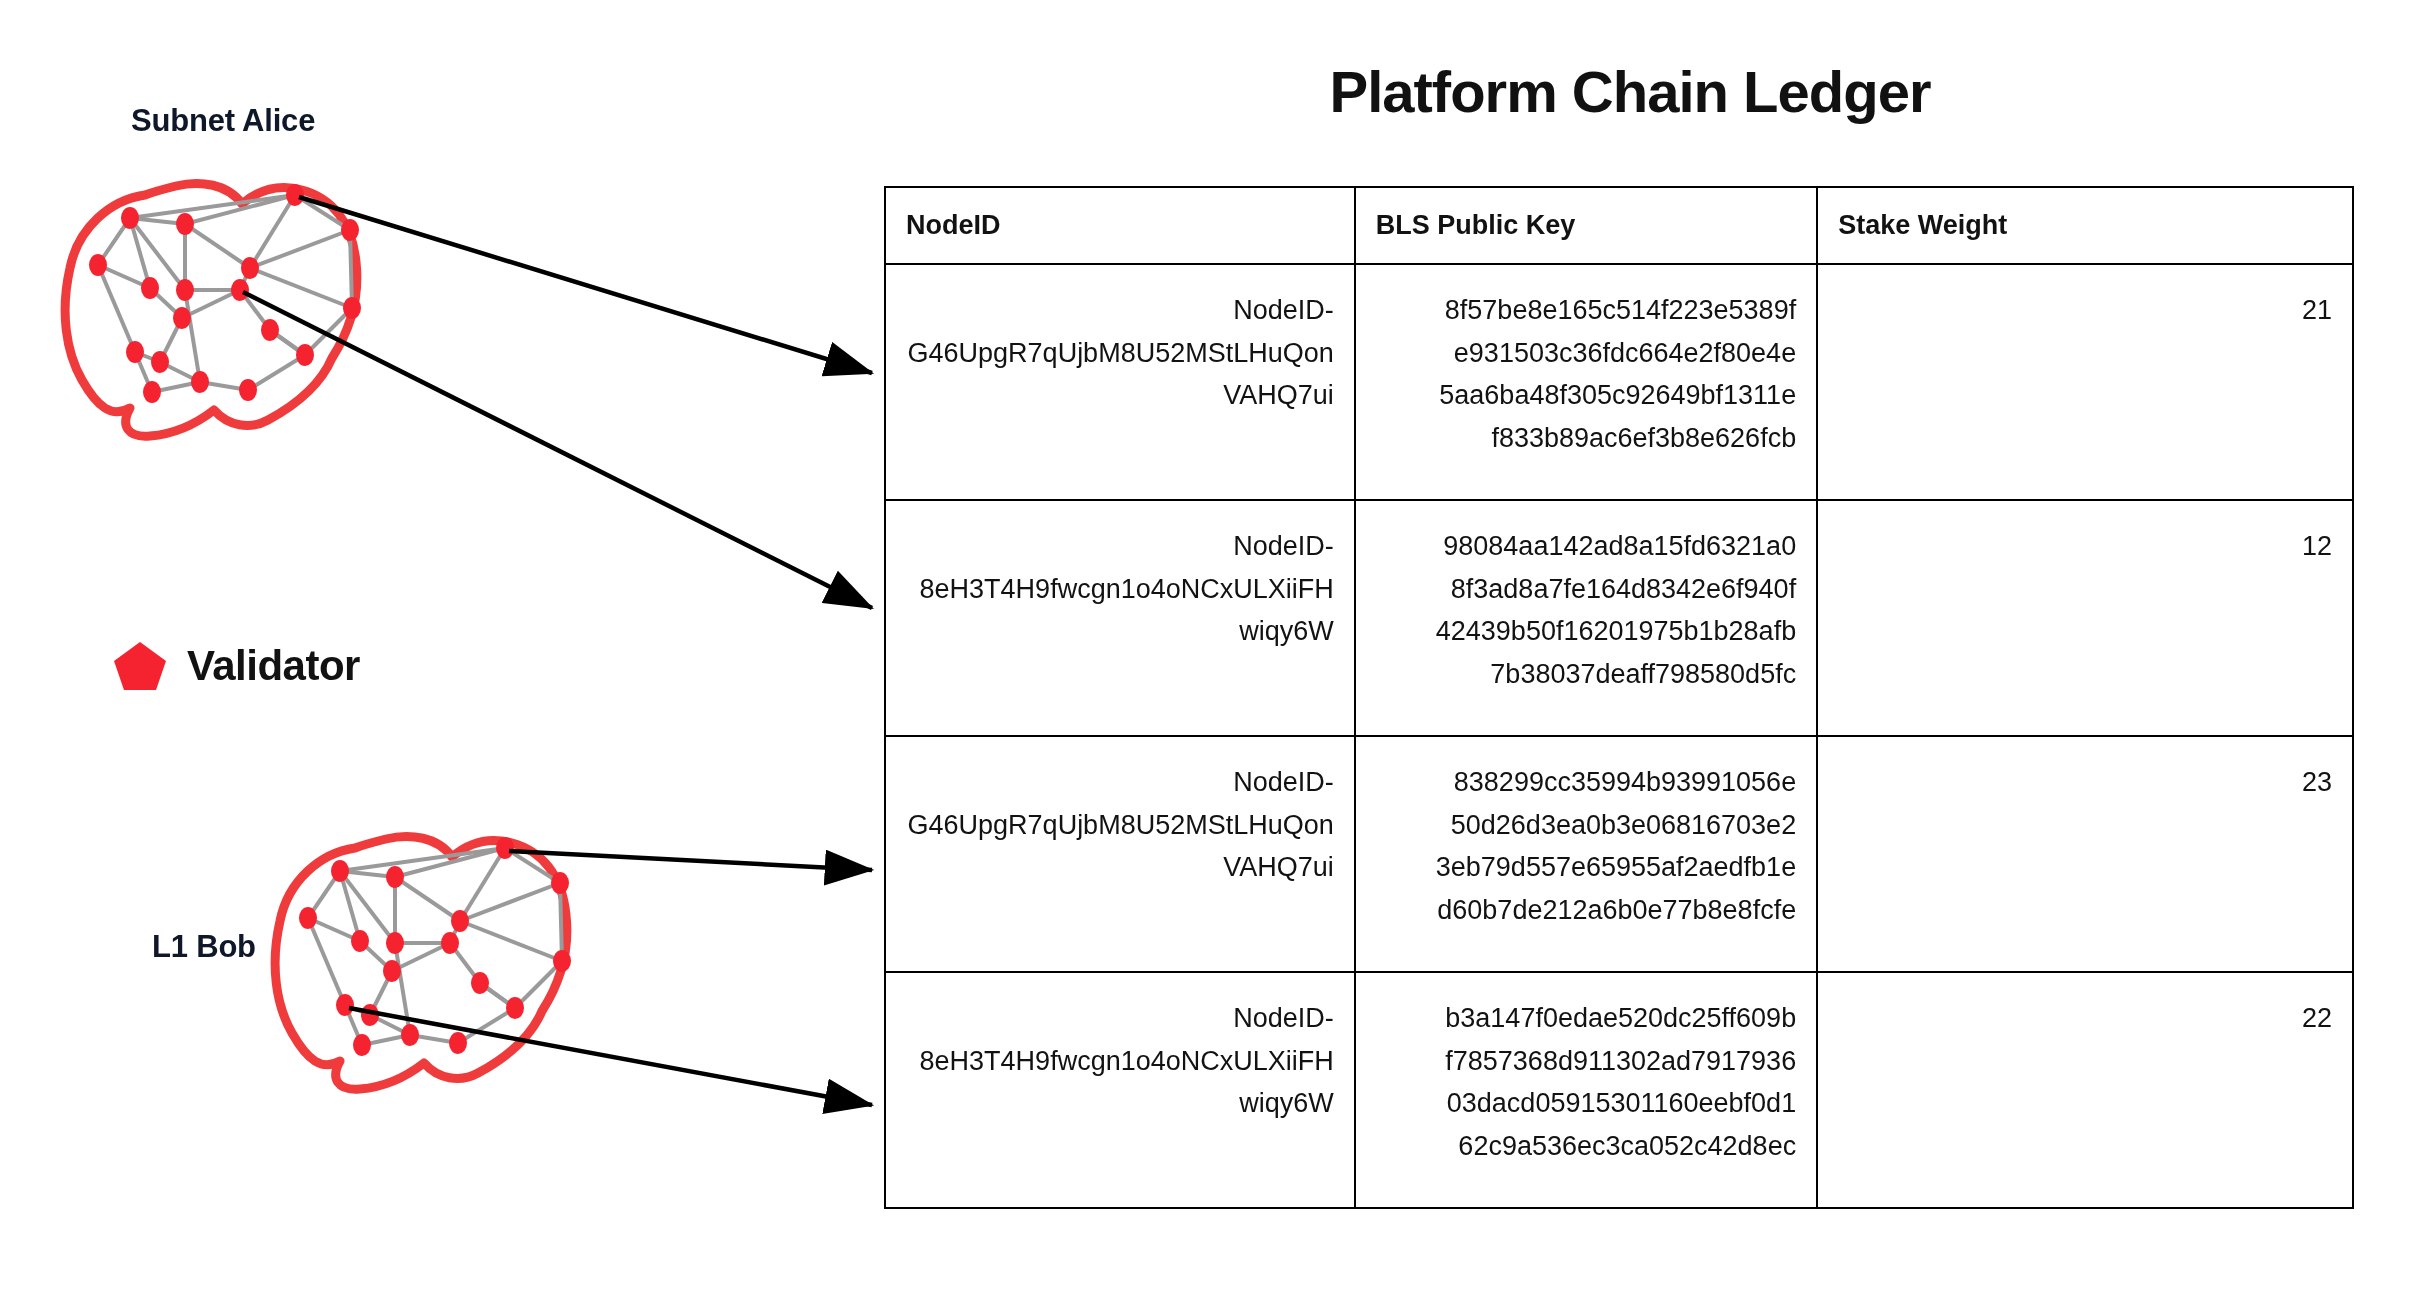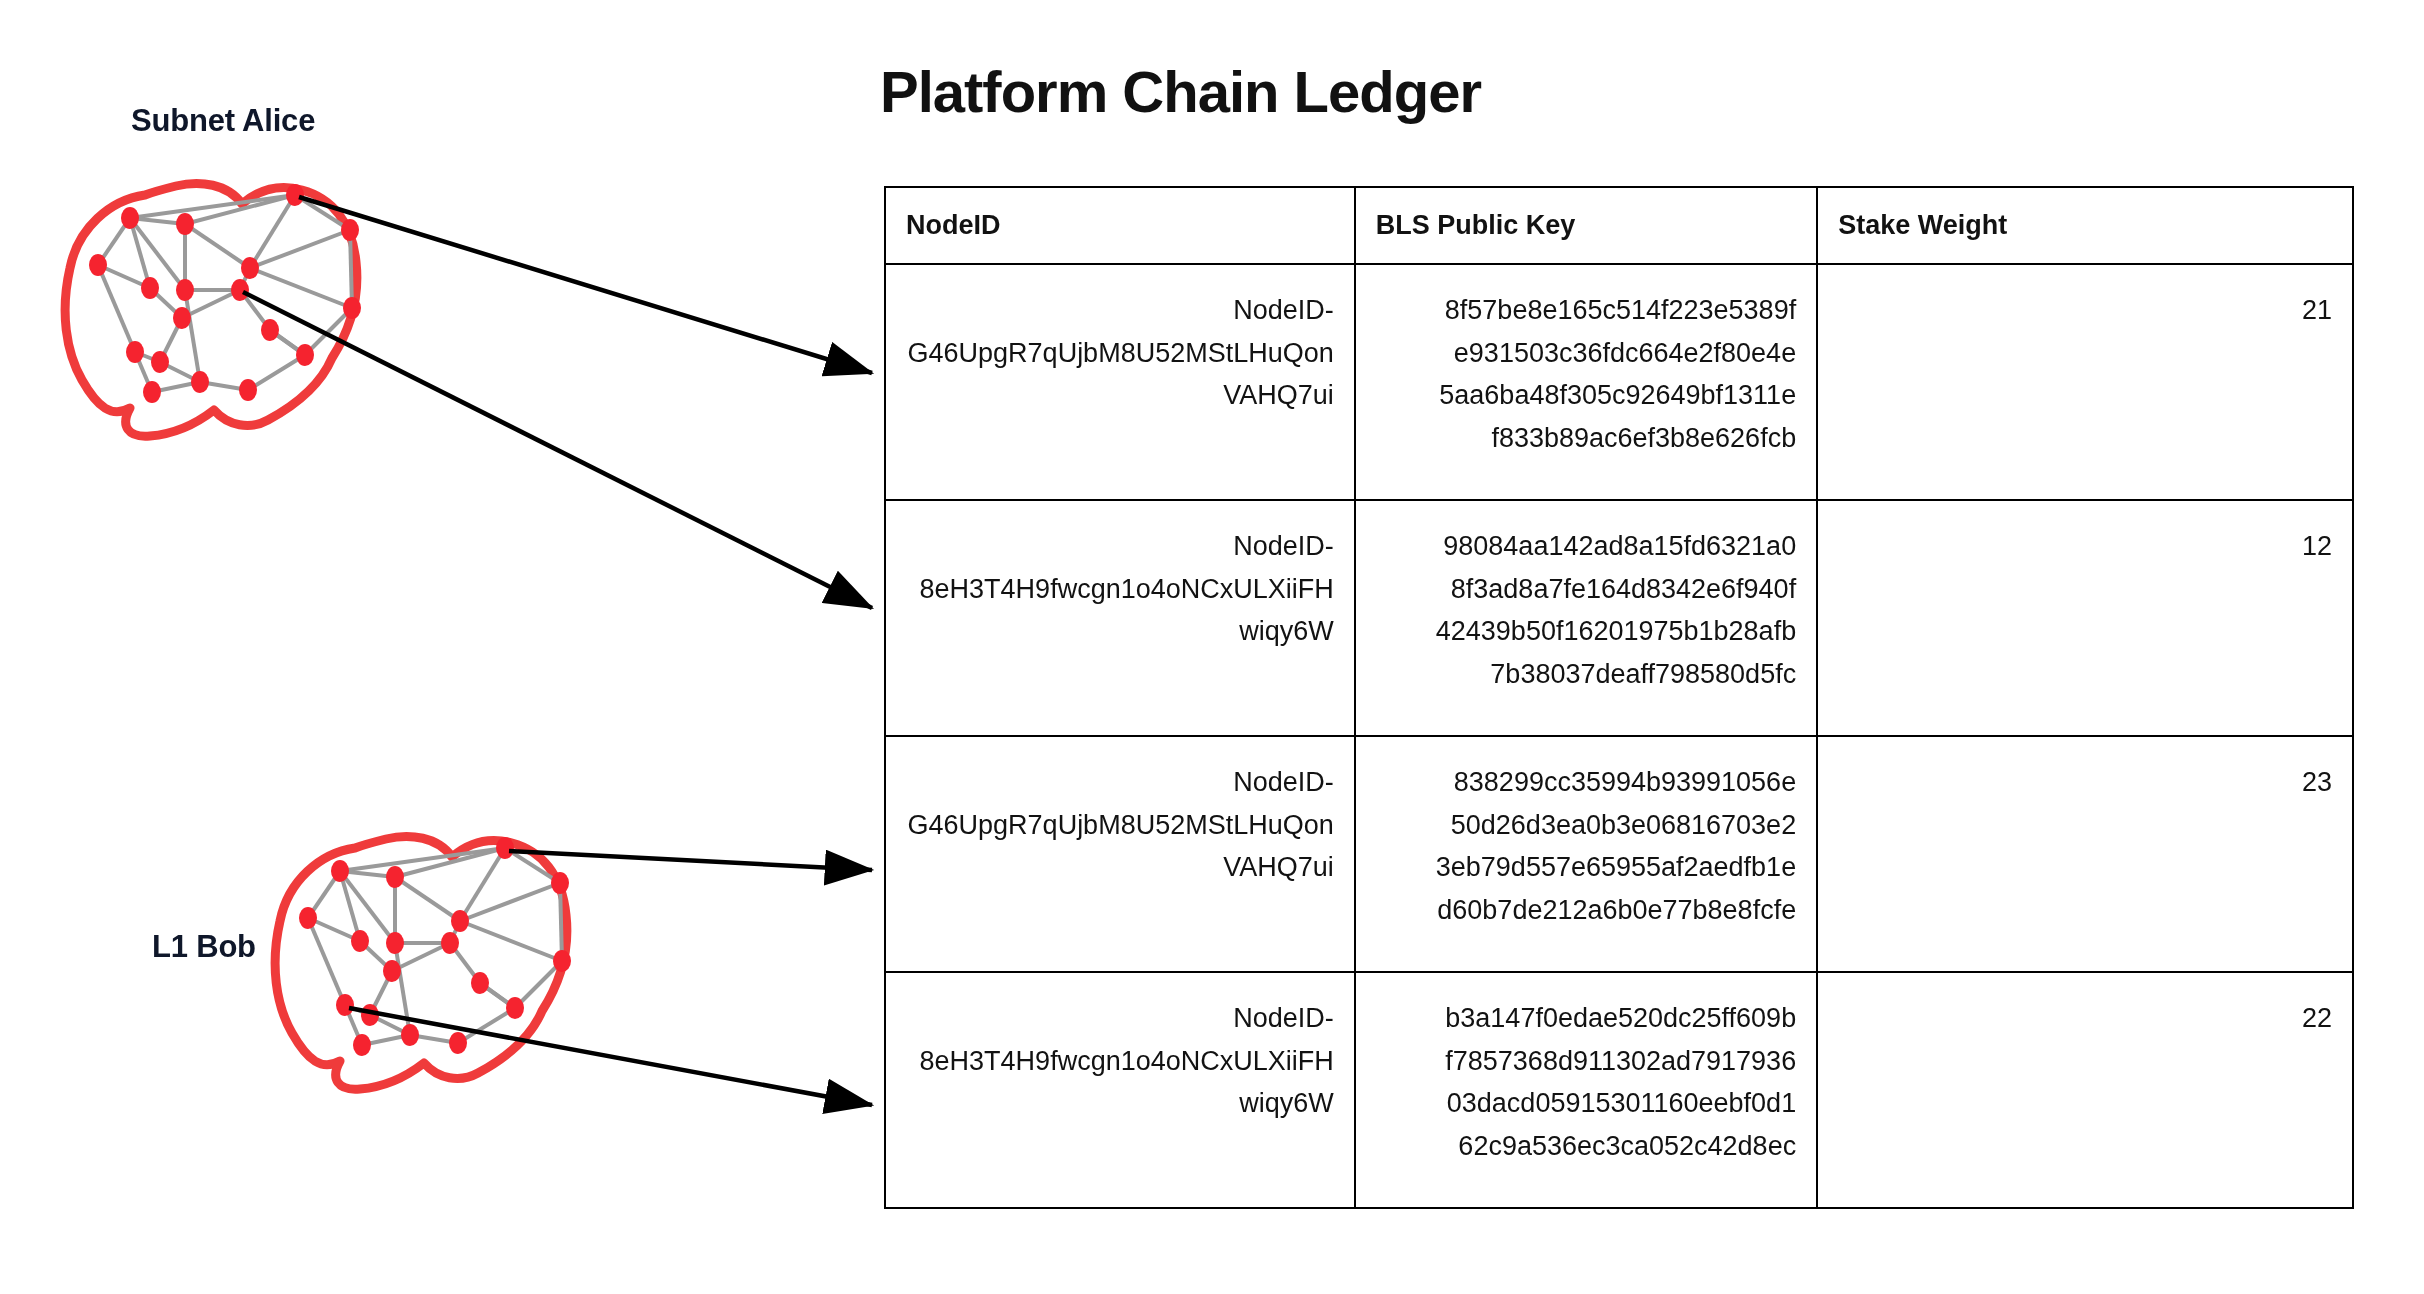--- a/index.html
+++ b/index.html
@@ -55,20 +55,21 @@
     letter-spacing: -0.5px;
     color: #121212;
     white-space: nowrap;
   }
 
   
   #ledger-title {
     position: absolute;
     left: 880px; top: 58px;
     width: 1500px;
+    text-align: center;
     font-size: 58px;
     font-weight: 700;
     letter-spacing: -1px;
     color: #111111;
   }
 
   #ledger-table {
     position: absolute;
     left: 884px; top: 186px;
     width: 1470px;
@@ -268,20 +269,26 @@
       <line x1="243" y1="292" x2="872" y2="608" marker-end="url(#arrowhead)"></line>
       <line x1="509" y1="851" x2="872" y2="870" marker-end="url(#arrowhead)"></line>
       <line x1="349" y1="1008" x2="872" y2="1105" marker-end="url(#arrowhead)"></line>
     </g>
   </svg>
 
   <div class="cluster-label" id="label-subnet-alice">Subnet Alice</div>
 
   <div class="cluster-label" id="label-l1-bob">L1 Bob</div>
 
+  <div id="legend-validator">
+    <svg width="54" height="52" viewBox="0 0 54 52">
+      <polygon points="27,2 53,21 43,50 11,50 1,21" fill="#F5232F"></polygon>
+    </svg>
+    <span class="legend-text">Validator</span>
+  </div>
 </div>
 
 <div id="ledger-title">Platform Chain Ledger</div>
 
 <table id="ledger-table">
   <colgroup>
     <col class="col-nodeid">
       <col class="col-blskey">
       <col class="col-stake">
   </colgroup>

